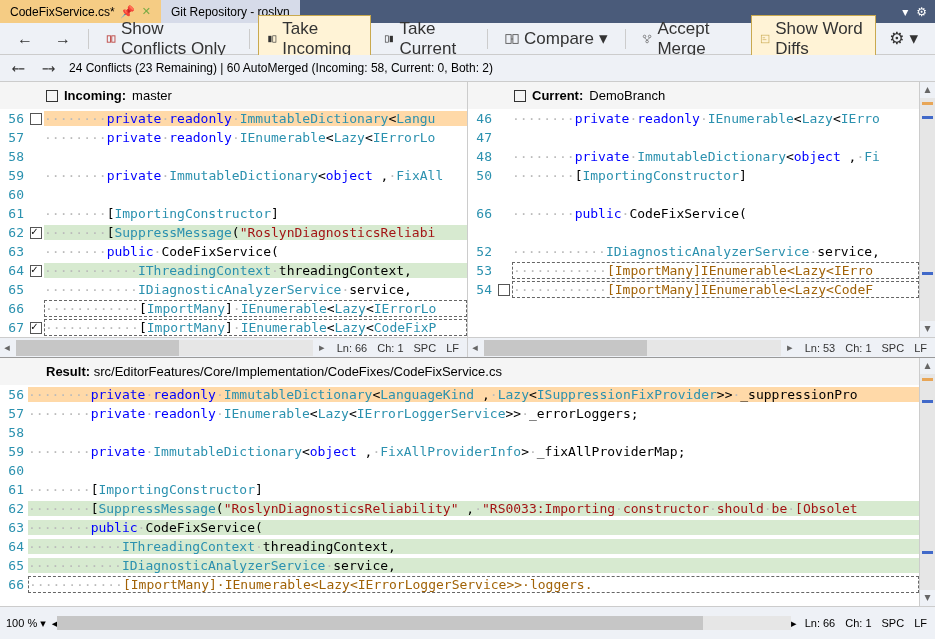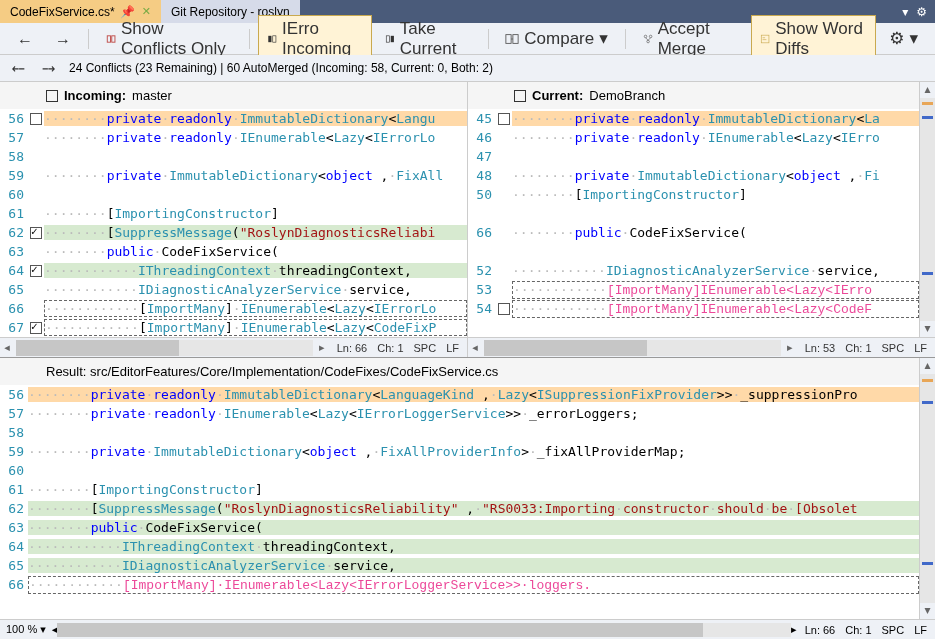--- a/index.html
+++ b/index.html
@@ -31,32 +31,32 @@
 .chkbox { width: 12px; height: 12px; border: 1px solid #555; display: inline-block; position: relative; }
 .chkbox.checked::after { content: "✓"; position: absolute; top: -3px; left: 0; font-size: 11px; color: #000; }
 .codetxt { flex: 1; overflow: hidden; }
 .bg-orange { background: #ffd9a8; }
 .bg-green { background: #d7ead0; }
 .bg-hatch { background: repeating-linear-gradient(45deg, #f0f0f0, #f0f0f0 3px, #fff 3px, #fff 6px); }
 .bg-dashbox { border: 1px dashed #666; }
 .kw { color: #0000ff; }
 .typ { color: #2b91af; }
 .str { color: #a31515; }
-.dim { color: #ec4899; font-family: Liberation Mono, monospace; }
+.dim { color: #a16207; }
 .dot { color: #bbb; }
 .panefoot { display: flex; align-items: center; font-size: 11px; color: #333; background: #eef1f6; border-top: 1px solid #ccc; height: 20px; }
 .panefoot .scroll { flex: 1; height: 16px; background: #e6e6e6; position: relative; margin: 0 2px; }
 .panefoot .thumb { position: absolute; height: 100%; background: #c6c6c6; }
 .panefoot .arrow { width: 14px; text-align: center; cursor: pointer; color: #666; }
 .panefoot .info { padding: 0 8px; display: flex; gap: 10px; }
 .resultsec { flex: 1; display: flex; flex-direction: column; overflow: hidden; }
 .resulthead { padding: 6px 10px 6px 46px; font-size: 13px; }
-.resulthead strong { font-weight: 400; }
+.resulthead strong { font-weight: 700; }
 .resultcode { flex: 1; overflow: hidden; background: #fff; position: relative; }
-.bottombar { display: flex; align-items: center; background: #eef1f6; border-top: 1px solid #ccc; height: 20px; font-size: 11px; }
+.bottombar { display: flex; align-items: center; background: #eef1f6; border-top: 1px solid #ccc; height: 33px; font-size: 11px; }
 .zoom { padding: 0 6px; }
 .vscroll { width: 16px; background: #eef1f6; border-left: 1px solid #ccc; display: flex; flex-direction: column; }
 .vscroll .varrow { height: 16px; text-align: center; color: #666; cursor: pointer; }
 .vscroll .track { flex: 1; background: #e6e6e6; position: relative; }
 .mark-o { position: absolute; left: 2px; right: 2px; height: 3px; background: #e8a657; }
 .mark-b { position: absolute; left: 2px; right: 2px; height: 3px; background: #4169c9; }
 .withvs { display: flex; flex: 1; overflow: hidden; }
 .ic-arrow { font-family: "Segoe UI Symbol"; }
 </style>
 </head>
@@ -87,21 +87,21 @@
         <rect x="9" y="3" width="5" height="10" fill="none" stroke="#c0504d" stroke-width="1.5"></rect>
       </svg>
     <span>Show Conflicts Only</span>
   </div>
   <span class="sep"></span>
   <div class="tbtn active">
     <svg viewBox="0 0 16 16">
         <rect x="2" y="3" width="5" height="10" fill="#333"></rect>
         <rect x="9" y="3" width="5" height="10" fill="none" stroke="#333"></rect>
       </svg>
-    <span>IErro Incoming</span>
+    <span>Take Incoming</span>
   </div>
   <div class="tbtn">
     <svg viewBox="0 0 16 16">
         <rect x="2" y="3" width="5" height="10" fill="none" stroke="#333"></rect>
         <rect x="9" y="3" width="5" height="10" fill="#333"></rect>
       </svg>
     <span>Take Current</span>
   </div>
   <span class="sep"></span>
   <div class="tbtn">
@@ -180,21 +180,20 @@
   </div>
   <div class="pane">
     <div class="withvs">
       <div style="flex:1;display:flex;flex-direction:column;overflow:hidden">
         <div class="panehead">
           <span class="chk"></span>
           <strong>Current:</strong>
           <span>DemoBranch</span>
         </div>
         <div class="codewrap" id="code-current">
-            <div class="coderow"><span class="ln">45</span><span class="chkcell"><span class="chkbox"></span></span><span class="codetxt bg-orange"><span class="dot">········</span><span class="kw">private</span><span class="dot">·</span><span class="kw">readonly</span><span class="dot">·</span><span class="typ">ImmutableDictionary</span><span>&lt;</span><span class="typ">La</span></span></div>
             <div class="coderow"><span class="ln">46</span><span class="chkcell"></span><span class="codetxt"><span class="dot">········</span><span class="kw">private</span><span class="dot">·</span><span class="kw">readonly</span><span class="dot">·</span><span class="typ">IEnumerable</span><span>&lt;</span><span class="typ">Lazy</span><span>&lt;</span><span class="typ">IErro</span></span></div>
             <div class="coderow"><span class="ln">47</span><span class="chkcell"></span><span class="codetxt"><span></span></span></div>
             <div class="coderow"><span class="ln">48</span><span class="chkcell"></span><span class="codetxt"><span class="dot">········</span><span class="kw">private</span><span class="dot">·</span><span class="typ">ImmutableDictionary</span><span>&lt;</span><span class="kw">object</span><span> ,</span><span class="dot">·</span><span class="typ">Fi</span></span></div>
             <div class="coderow"><span class="ln">50</span><span class="chkcell"></span><span class="codetxt"><span class="dot">········</span><span>[</span><span class="typ">ImportingConstructor</span><span>]</span></span></div>
             <div class="coderow"><span class="ln"></span><span class="chkcell"></span><span class="codetxt bg-hatch"><span></span></span></div>
             <div class="coderow"><span class="ln">66</span><span class="chkcell"></span><span class="codetxt"><span class="dot">········</span><span class="kw">public</span><span class="dot">·</span><span>CodeFixService(</span></span></div>
             <div class="coderow"><span class="ln"></span><span class="chkcell"></span><span class="codetxt bg-hatch"><span></span></span></div>
             <div class="coderow"><span class="ln">52</span><span class="chkcell"></span><span class="codetxt"><span class="dot">············</span><span class="typ">IDiagnosticAnalyzerService</span><span class="dot">·</span><span>service,</span></span></div>
             <div class="coderow"><span class="ln">53</span><span class="chkcell"></span><span class="codetxt bg-dashbox"><span class="dot">············</span><span class="dim">[ImportMany]</span><span class="dim">IEnumerable&lt;Lazy&lt;IErro</span></span></div>
             <div class="coderow"><span class="ln">54</span><span class="chkcell"><span class="chkbox"></span></span><span class="codetxt bg-dashbox"><span class="dot">············</span><span class="dim">[ImportMany]</span><span class="dim">IEnumerable&lt;Lazy&lt;CodeF</span></span></div>

